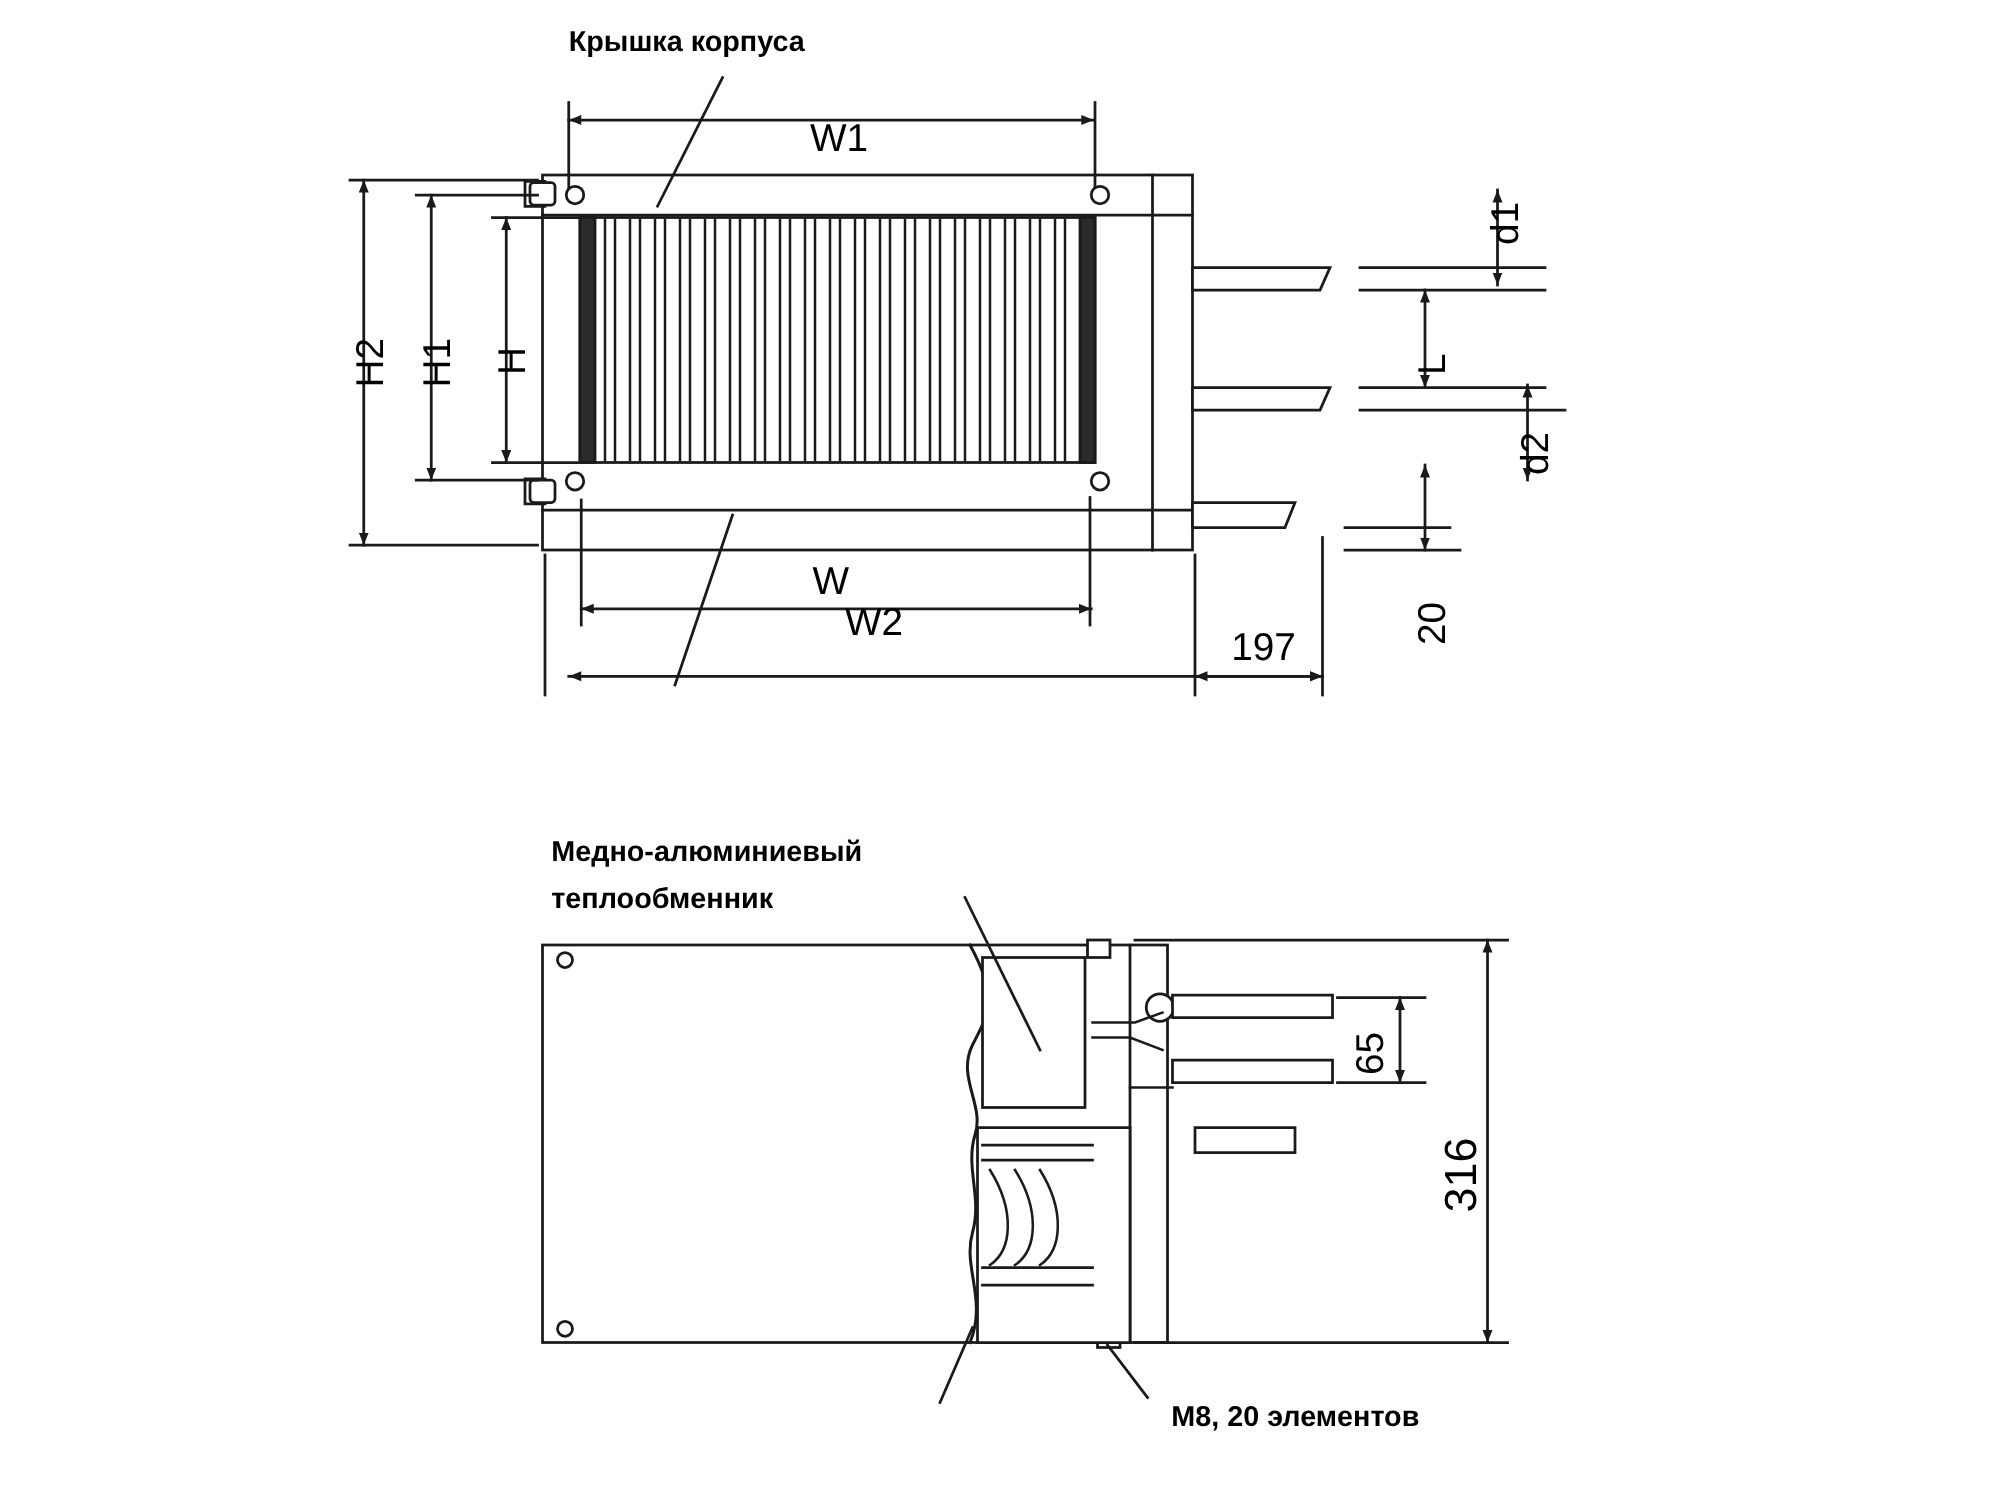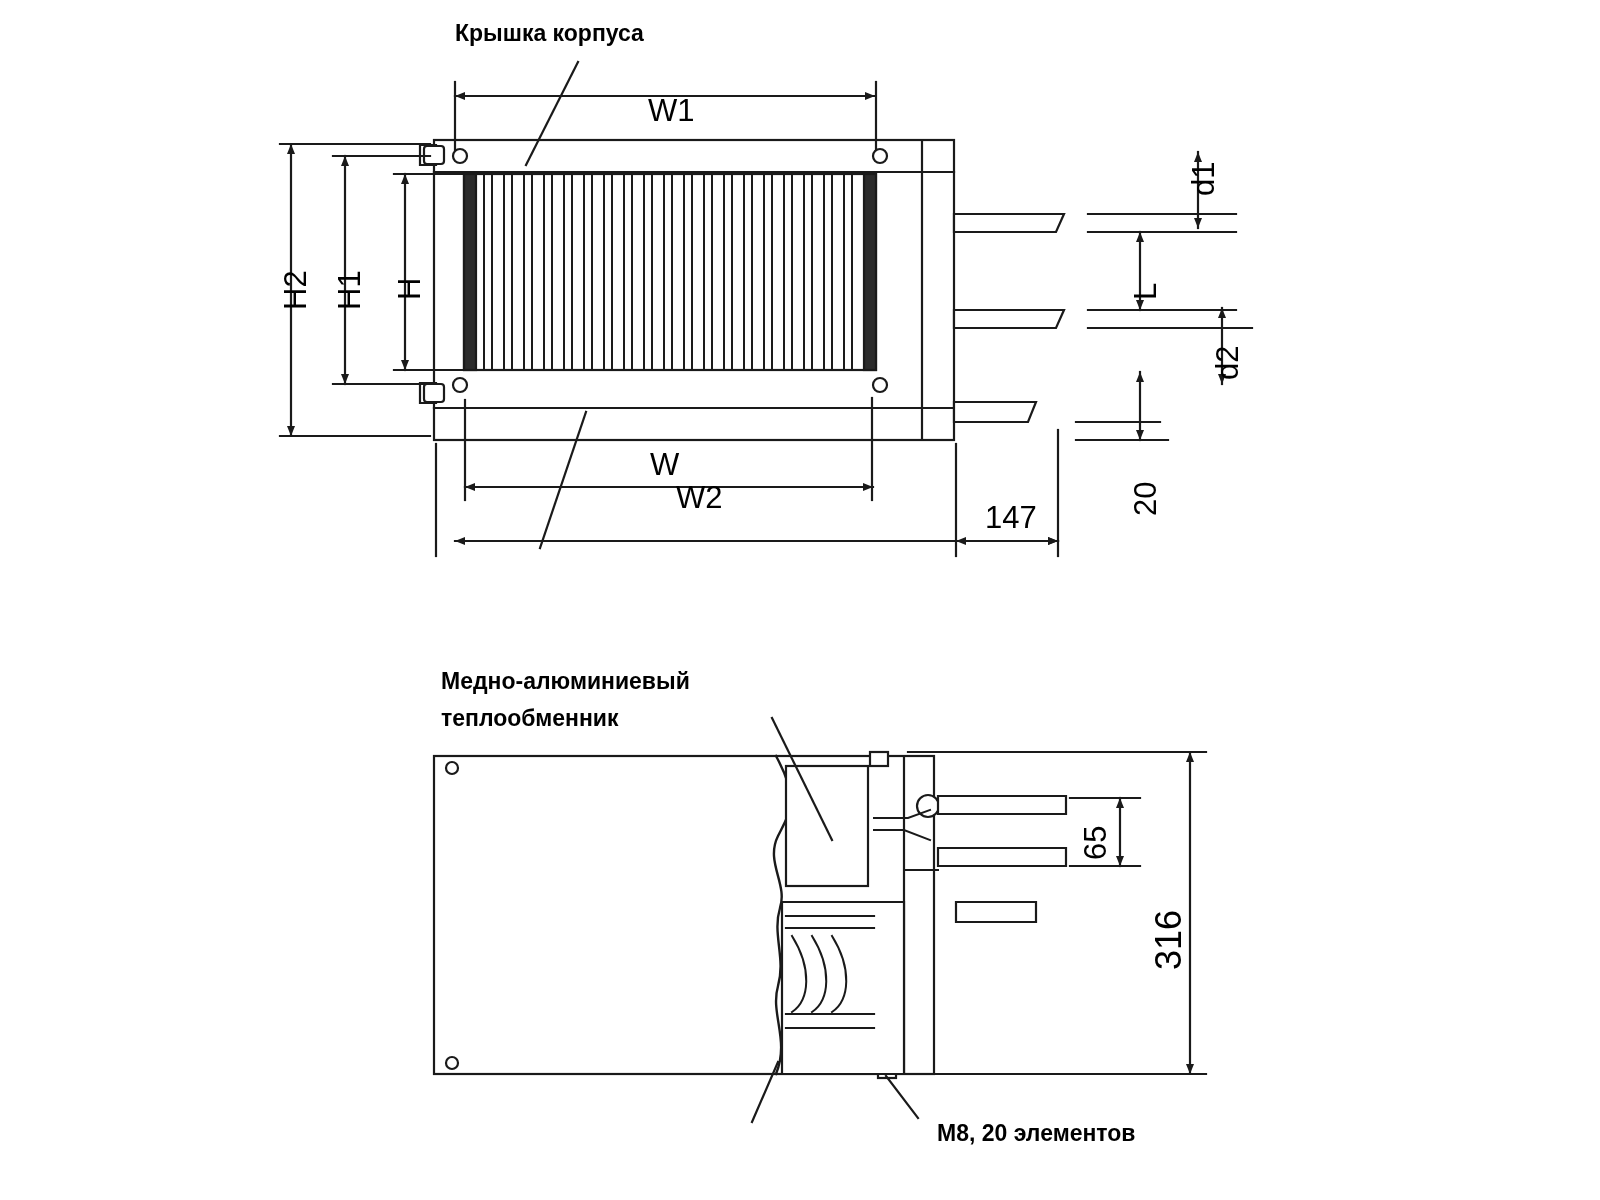--- a/index.html
+++ b/index.html
@@ -238,21 +238,21 @@
   <div class="lbl dim" style="left:650px; top:447px;">W</div>
 
   <div class="lbl dim" style="left:676px; top:480px;">W2</div>
 
   <div class="lbl dim rot90" style="left:1186px; top:196px;">d1</div>
 
   <div class="lbl dim rot90" style="left:1128px; top:300px;">L</div>
 
   <div class="lbl dim rot90" style="left:1210px; top:380px;">d2</div>
 
-  <div class="lbl dim" style="left:985px; top:500px;">147</div>
+  <div class="lbl dim" style="left:985px; top:500px;">197</div>
 
   <div class="lbl dim rot90" style="left:1128px; top:516px;">20</div>
 
   <div class="lbl dim rot90" style="left:1078px; top:860px;">65</div>
 
   <div class="lbl dim rot90" style="left:1148px; top:970px; font-size:36px;">316</div>
 
 </div>
 
 </body></html>

